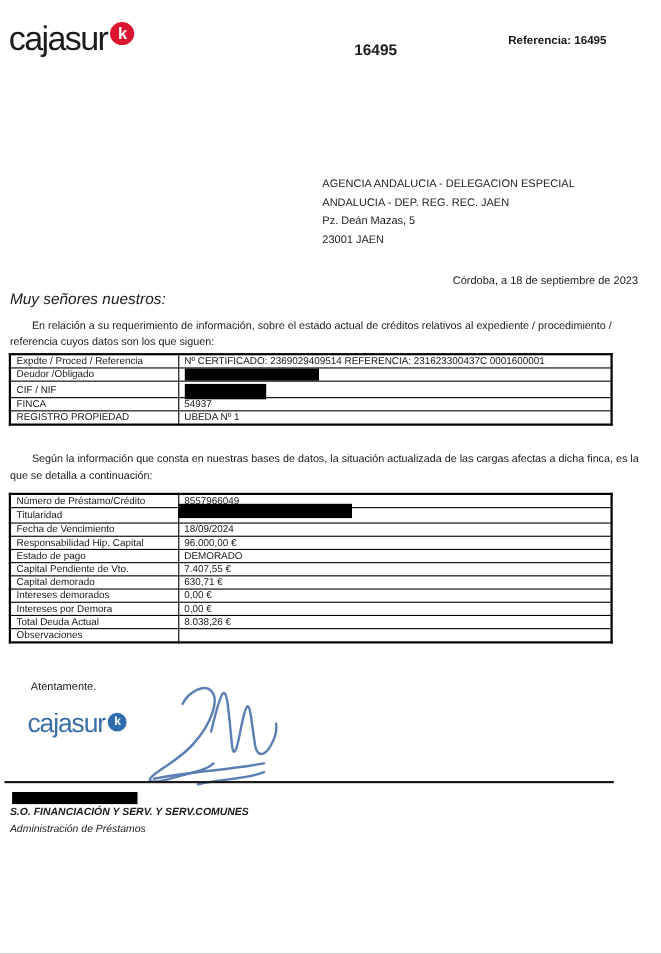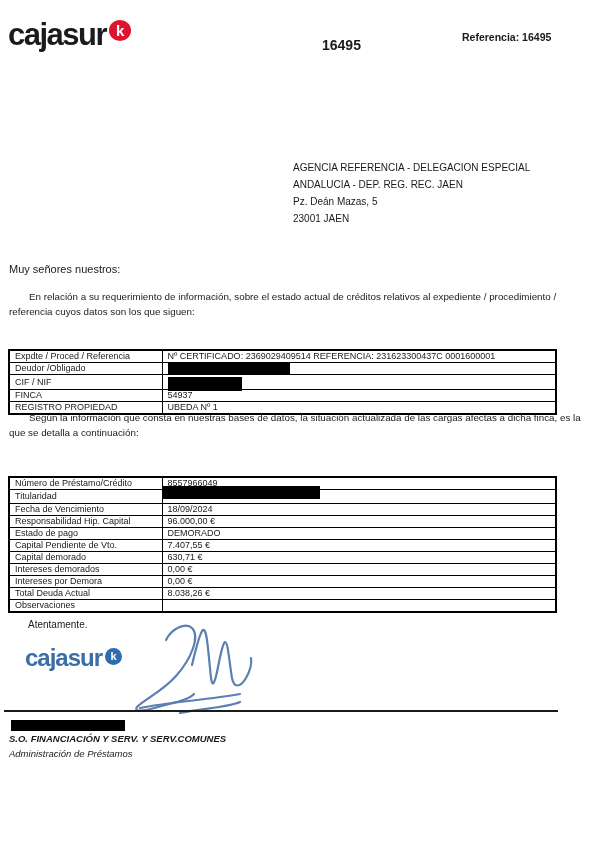--- a/index.html
+++ b/index.html
@@ -6,38 +6,38 @@
   html,body { background:#888; }
   body { font-family:"Liberation Sans", sans-serif; }
   #page {
     position:relative; width:601px; height:867px; background:#ffffff;
     margin:0 auto; overflow:hidden; color:#1a1a1a;
   }
   .abs { position:absolute; }
 
   
   .logo { display:flex; align-items:flex-start; gap:3px; }
-  .logo-word { font-weight:bold; letter-spacing:-1.5px; line-height:1; }
+  .logo-word { font-weight:normal; letter-spacing:-1.5px; line-height:1; }
   .logo-top .logo-word { font-size:31px; color:var(--logo-dark,#1b1b1b); }
   .k-circle {
     display:inline-flex; align-items:center; justify-content:center;
     border-radius:50%; color:#fff; font-weight:bold; line-height:1;
   }
   .logo-top .k-circle { width:22px; height:21px; background:var(--logo-red,#dd1430); font-size:15px; margin-top:1px; }
   .page-num { font-size:14px; font-weight:bold; }
   .ref-num  { font-size:10.5px; font-weight:bold; }
 
   
   .addr { font-size:10px; line-height:17px; }
   .dateline { font-size:10px; width:281px; text-align:right; }
-  .saluta { font-size:11px; }
+  .saluta { font-size:14px;font-style:italic; }
   .para { font-size:9.8px; line-height:15px; width:578px; text-indent:20px; text-align:left; }
 
   
-  table.doc { border-collapse:collapse; table-layout:fixed; width:549px; border:2.5px solid #000; background:#fff;margin-top:28px; }
+  table.doc { border-collapse:collapse; table-layout:fixed; width:549px; border:2.5px solid #000; background:#fff; }
   table.doc td {
     border:1.5px solid #000; font-size:9px; line-height:11px; height:11.5px;
     padding:0 5px; white-space:nowrap; overflow:visible; vertical-align:middle;
   }
   table.doc td.c1 { width:153px; }
 
   .redact { display:inline-block; background:#000; height:10px; vertical-align:middle; }
   .redact-deudor  { width:122px; height:11px; }
   .redact-cif     { width:74px;  height:14px; position:relative; top:2px; }
   .redact-titular { width:158px; height:13px; position:relative; top:-4px; left:-6px; }
@@ -58,26 +58,27 @@
 <div id="page">
 
   <div class="abs logo logo-top" style="left:8px; top:19px;">
     <span class="logo-word">cajasur</span>
     <span class="k-circle">k</span>
   </div>
   <div class="abs page-num" style="left:322px; top:37px;">16495</div>
   <div class="abs ref-num" style="left:462px; top:31px;">Referencia: 16495</div>
 
   <div class="abs addr" style="left:293px; top:159px;">
-    <div>AGENCIA REFERENCIA - DELEGACION ESPECIAL</div>
+    <div>AGENCIA ANDALUCIA - DELEGACION ESPECIAL</div>
     <div>ANDALUCIA - DEP. REG. REC. JAEN</div>
     <div>Pz. Deán Mazas, 5</div>
     <div>23001 JAEN</div>
   </div>
 
+  <div class="abs dateline" style="left:299px; top:250px;">Córdoba, a 18 de septiembre de 2023</div>
   <div class="abs saluta" style="left:9px; top:263px;">Muy señores nuestros:</div>
 
   <div class="abs para" style="left:9px; top:289px;">En relación a su requerimiento de información, sobre el estado actual de créditos relativos al expediente / procedimiento / referencia cuyos datos son los que siguen:</div>
 
   <table class="doc abs" style="left:8px; top:321px;" id="t1">
     <tbody>
         <tr>
           <td class="c1">Expdte / Proced / Referencia</td>
           <td class="c2">Nº CERTIFICADO: 2369029409514  REFERENCIA: 231623300437C 0001600001</td>
         </tr>

